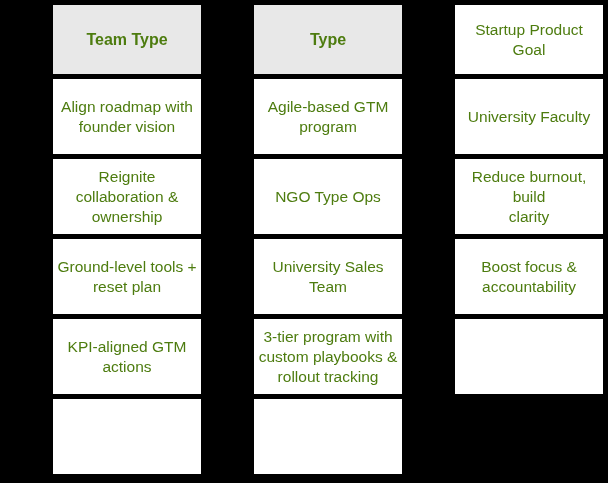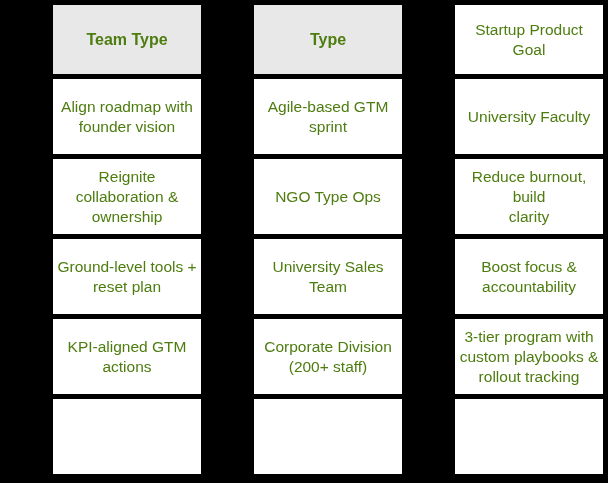--- a/index.html
+++ b/index.html
@@ -49,40 +49,38 @@
 
 <div class="tbl">
 
   <div class="cell th">Team Type</div>
   <div class="cell th">Type</div>
 
   <div class="cell">Startup Product
 Goal</div>
   <div class="cell">Align roadmap with
 founder vision</div>
-  <div class="cell">Agile-based GTM sprint</div>
+  <div class="cell">Agile-based GTM program</div>
 
   <div class="cell">University Faculty</div>
   <div class="cell">Reignite collaboration &amp;
 ownership</div>
 
   <div class="cell">NGO Type Ops</div>
   <div class="cell">Reduce burnout, build
 clarity</div>
   <div class="cell">Ground-level tools +
 reset plan</div>
 
   <div class="cell">University Sales
 Team</div>
   <div class="cell">Boost focus &amp;
 accountability</div>
   <div class="cell">KPI-aligned GTM actions</div>
 
-  <div class="cell">Corporate Division
-(200+ staff)</div>
   <div class="cell">3-tier program with
 custom playbooks &amp;
 rollout tracking</div>
 
   <div class="cell"></div>
   <div class="cell"></div>
   <div class="cell"></div>
 </div>
 
 </body></html>

